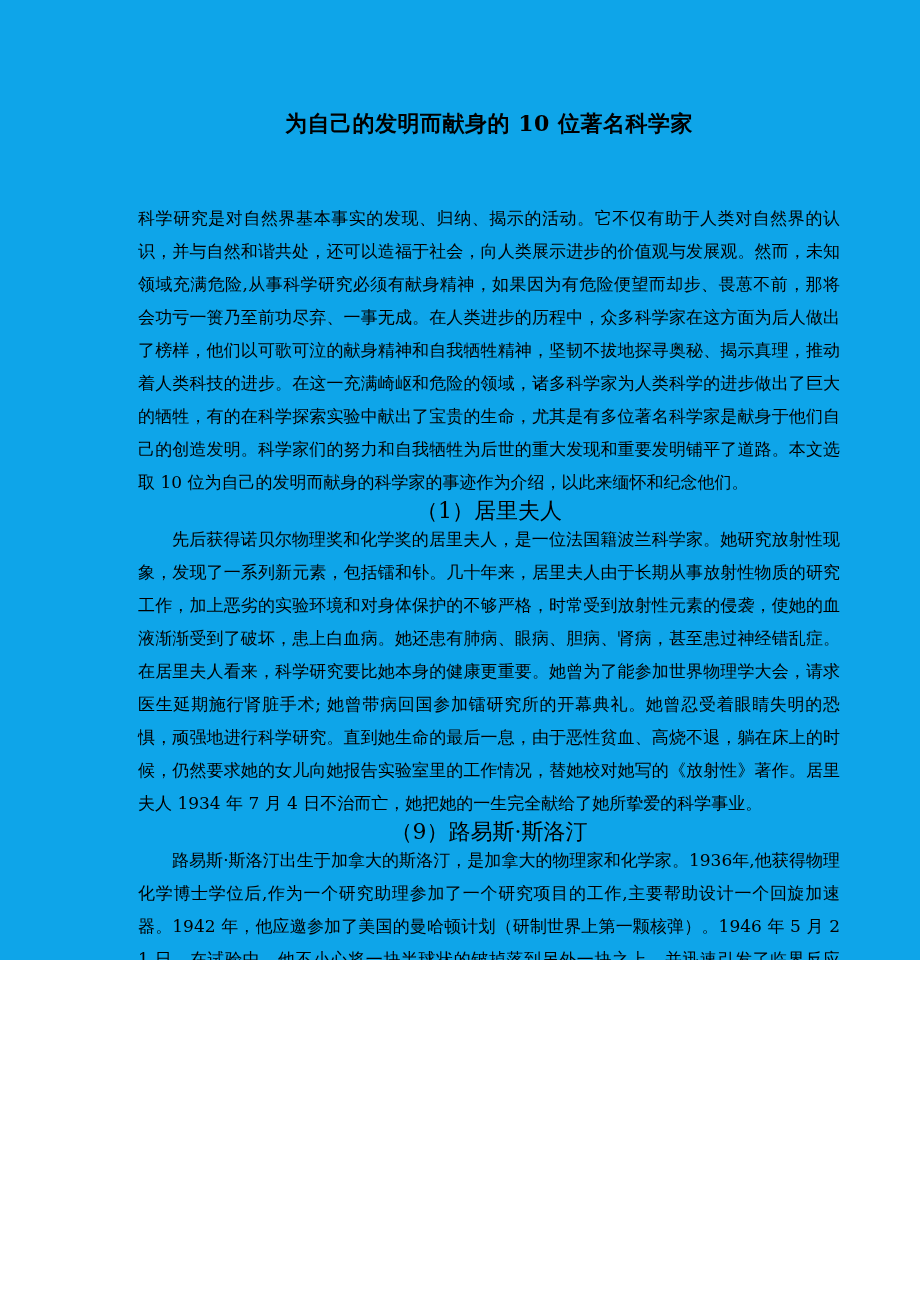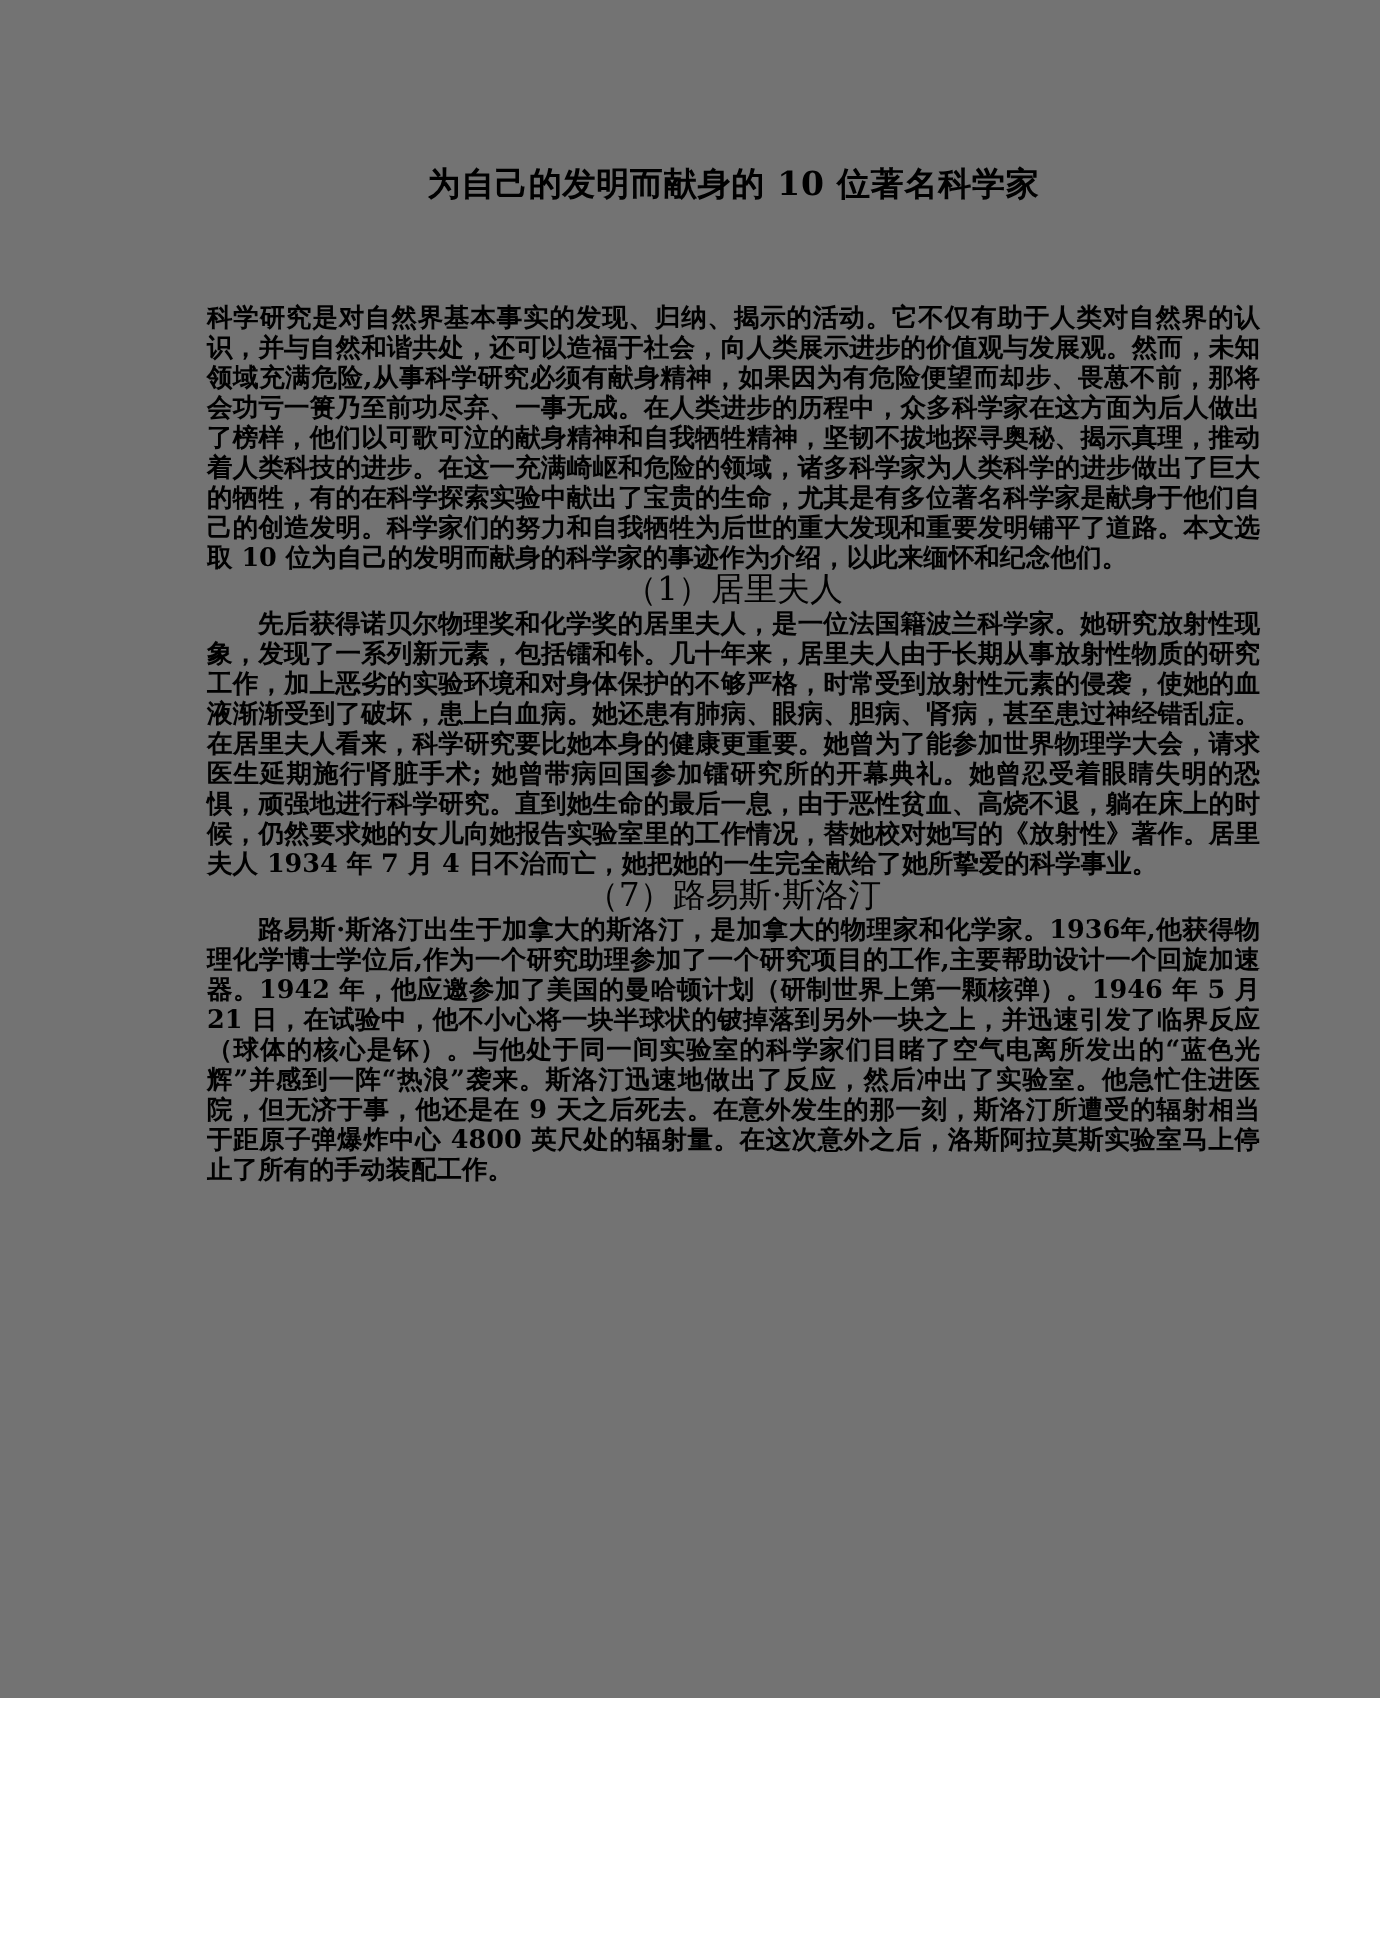--- a/index.html
+++ b/index.html
@@ -4,40 +4,39 @@
 <style>
   * { margin: 0; padding: 0; box-sizing: border-box; }
   html, body { background: #ffffff; }
   body {
     font-family: "DejaVu Serif", "Liberation Serif", serif;
     color: #000000;
   }
   .page {
     position: relative;
     width: 920px;
-    height: 1132px;
-    background: #737373;
+    height: 960px;
+    background: #0ea5e9;
     padding: 108px 80px 0 138px;
     overflow: hidden;
   }
   .title {
     font-size: 22px;
     font-weight: bold;
     text-align: center;
     line-height: 30px;
     margin-bottom: 64px;
     letter-spacing: 0.5px;
   }
   .bodytext {
     font-size: 17px;
-    line-height: 20px;
+    line-height: 33px;
     text-align: justify;
     text-justify: inter-ideograph;
     word-break: break-all;
-    font-weight: bold;
   }
   .section-heading {
     font-size: 22px;
     line-height: 24px;
     text-align: center;
   }
   .indent {
     text-indent: 2em;
   }
 </style>
@@ -48,19 +47,19 @@
   <h1 class="title">为自己的发明而献身的 10 位著名科学家</h1>
 
   <p class="bodytext">科学研究是对自然界基本事实的发现、归纳、揭示的活动。它不仅有助于人类对自然界的认识，并与自然和谐共处，还可以造福于社会，向人类展示进步的价值观与发展观。然而，未知领域充满危险,从事科学研究必须有献身精神，如果因为有危险便望而却步、畏葸不前，那将会功亏一篑乃至前功尽弃、一事无成。在人类进步的历程中，众多科学家在这方面为后人做出了榜样，他们以可歌可泣的献身精神和自我牺牲精神，坚韧不拔地探寻奥秘、揭示真理，推动着人类科技的进步。在这一充满崎岖和危险的领域，诸多科学家为人类科学的进步做出了巨大的牺牲，有的在科学探索实验中献出了宝贵的生命，尤其是有多位著名科学家是献身于他们自己的创造发明。科学家们的努力和自我牺牲为后世的重大发现和重要发明铺平了道路。本文选取 10 位为自己的发明而献身的科学家的事迹作为介绍，以此来缅怀和纪念他们。</p>
 
   <div>
     <div class="section-heading">（1）居里夫人</div>
     <p class="bodytext indent">先后获得诺贝尔物理奖和化学奖的居里夫人，是一位法国籍波兰科学家。她研究放射性现象，发现了一系列新元素，包括镭和钋。几十年来，居里夫人由于长期从事放射性物质的研究工作，加上恶劣的实验环境和对身体保护的不够严格，时常受到放射性元素的侵袭，使她的血液渐渐受到了破坏，患上白血病。她还患有肺病、眼病、胆病、肾病，甚至患过神经错乱症。在居里夫人看来，科学研究要比她本身的健康更重要。她曾为了能参加世界物理学大会，请求医生延期施行肾脏手术; 她曾带病回国参加镭研究所的开幕典礼。她曾忍受着眼睛失明的恐惧，顽强地进行科学研究。直到她生命的最后一息，由于恶性贫血、高烧不退，躺在床上的时候，仍然要求她的女儿向她报告实验室里的工作情况，替她校对她写的《放射性》著作。居里夫人 1934 年 7 月 4 日不治而亡，她把她的一生完全献给了她所挚爱的科学事业。</p>
   </div>
 
   <div>
-    <div class="section-heading">（7）路易斯·斯洛汀</div>
+    <div class="section-heading">（9）路易斯·斯洛汀</div>
     <p class="bodytext indent">路易斯·斯洛汀出生于加拿大的斯洛汀，是加拿大的物理家和化学家。1936年,他获得物理化学博士学位后,作为一个研究助理参加了一个研究项目的工作,主要帮助设计一个回旋加速器。1942 年，他应邀参加了美国的曼哈顿计划（研制世界上第一颗核弹）。1946 年 5 月 21 日，在试验中，他不小心将一块半球状的铍掉落到另外一块之上，并迅速引发了临界反应（球体的核心是钚）。与他处于同一间实验室的科学家们目睹了空气电离所发出的“蓝色光辉”并感到一阵“热浪”袭来。斯洛汀迅速地做出了反应，然后冲出了实验室。他急忙住进医院，但无济于事，他还是在 9 天之后死去。在意外发生的那一刻，斯洛汀所遭受的辐射相当于距原子弹爆炸中心 4800 英尺处的辐射量。在这次意外之后，洛斯阿拉莫斯实验室马上停止了所有的手动装配工作。</p>
   </div>
 
   <div>
   </div>
 </div>
 
 </body></html>

